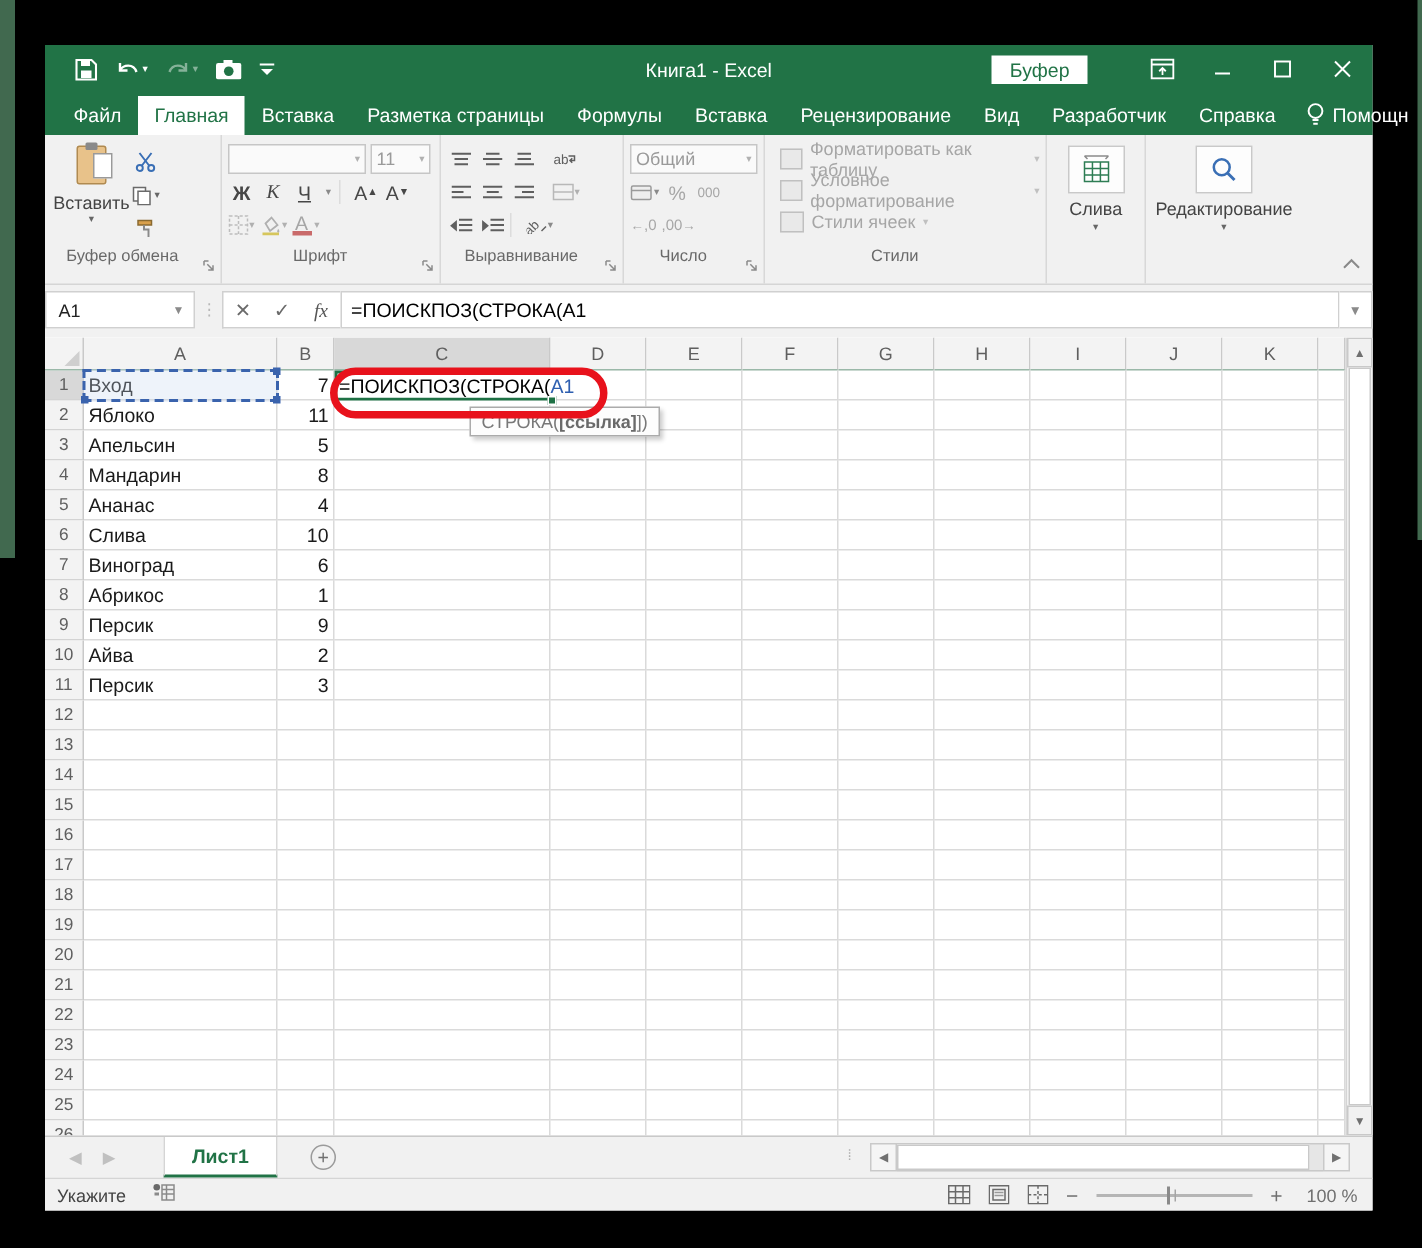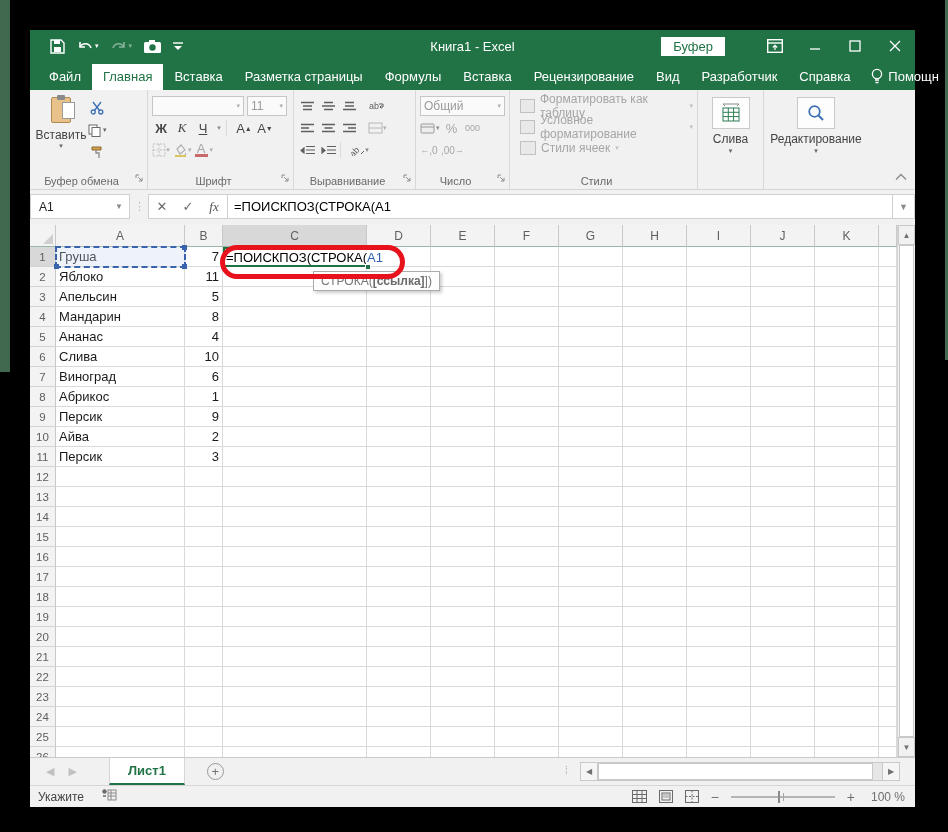--- a/index.html
+++ b/index.html
@@ -31,21 +31,21 @@
     flex:0 0 28px; padding-left:8px; }
   .rtab { font-size:13px; padding:5px 11px 6px; cursor:pointer; white-space:nowrap; }
   .rtab.active { background:#fff; color:#217346; }
   .tab-extras { margin-left:auto; display:flex; align-items:center; padding-right:10px; }
   .tab-extra { display:flex; align-items:center; gap:5px; font-size:13px; padding:5px 10px 6px; cursor:pointer; }
 
   
   .ribbon { height:100px; flex:0 0 100px; background:#f1f1f1; border-bottom:1px solid #d5d5d5;
     display:flex; position:relative; }
   .rgroup { position:relative; border-right:1px solid #d8d8d8; padding:5px 4px 16px; }
-  .glabel { position:absolute; bottom:2px; left:0; right:14px; text-align:center;
+  .glabel { position:absolute; bottom:12px; left:0; right:14px; text-align:center;
     font-size:11px; color:#696969; white-space:nowrap; }
   .launcher { position:absolute; bottom:2px; right:3px; color:#8a8a8a; cursor:pointer; }
   .rrow { display:flex; align-items:center; gap:3px; height:22px; }
   .btn-sm { display:flex; align-items:center; justify-content:center; min-width:18px; height:20px;
     color:#474747; font-size:13px; cursor:pointer; }
   .gray { color:#a6a6a6 !important; }
   .combo { background:#fafafa; border:1px solid #c6c6c6; height:20px; display:flex;
     align-items:center; font-size:12px; color:#9a9a9a; padding:0 3px; justify-content:space-between; cursor:default; }
   .combo .ar { font-size:7px; color:#b0b0b0; margin-left:3px; }
   .bigbtn { display:flex; flex-direction:column; align-items:center; font-size:12px;
@@ -524,21 +524,21 @@
         <div class="colhead" style="width: 64px;">G</div>
         <div class="colhead" style="width: 64px;">H</div>
         <div class="colhead" style="width: 64px;">I</div>
         <div class="colhead" style="width: 64px;">J</div>
         <div class="colhead" style="width: 64px;">K</div>
         <div class="colhead" style="width: 18px;"></div>
       </div>
     <div id="rows">
         <div class="grow">
           <div class="rowhead hl">1</div>
-          <div class="cell" style="width: 129px;">Груша</div>
+          <div class="cell" style="width: 129px;">Вход</div>
           <div class="cell num" style="width: 38px;">7</div>
           <div class="cell" style="width: 144px;"></div>
           <div class="cell" style="width: 64px;"></div>
           <div class="cell" style="width: 64px;"></div>
           <div class="cell" style="width: 64px;"></div>
           <div class="cell" style="width: 64px;"></div>
           <div class="cell" style="width: 64px;"></div>
           <div class="cell" style="width: 64px;"></div>
           <div class="cell" style="width: 64px;"></div>
           <div class="cell" style="width: 64px;"></div>

